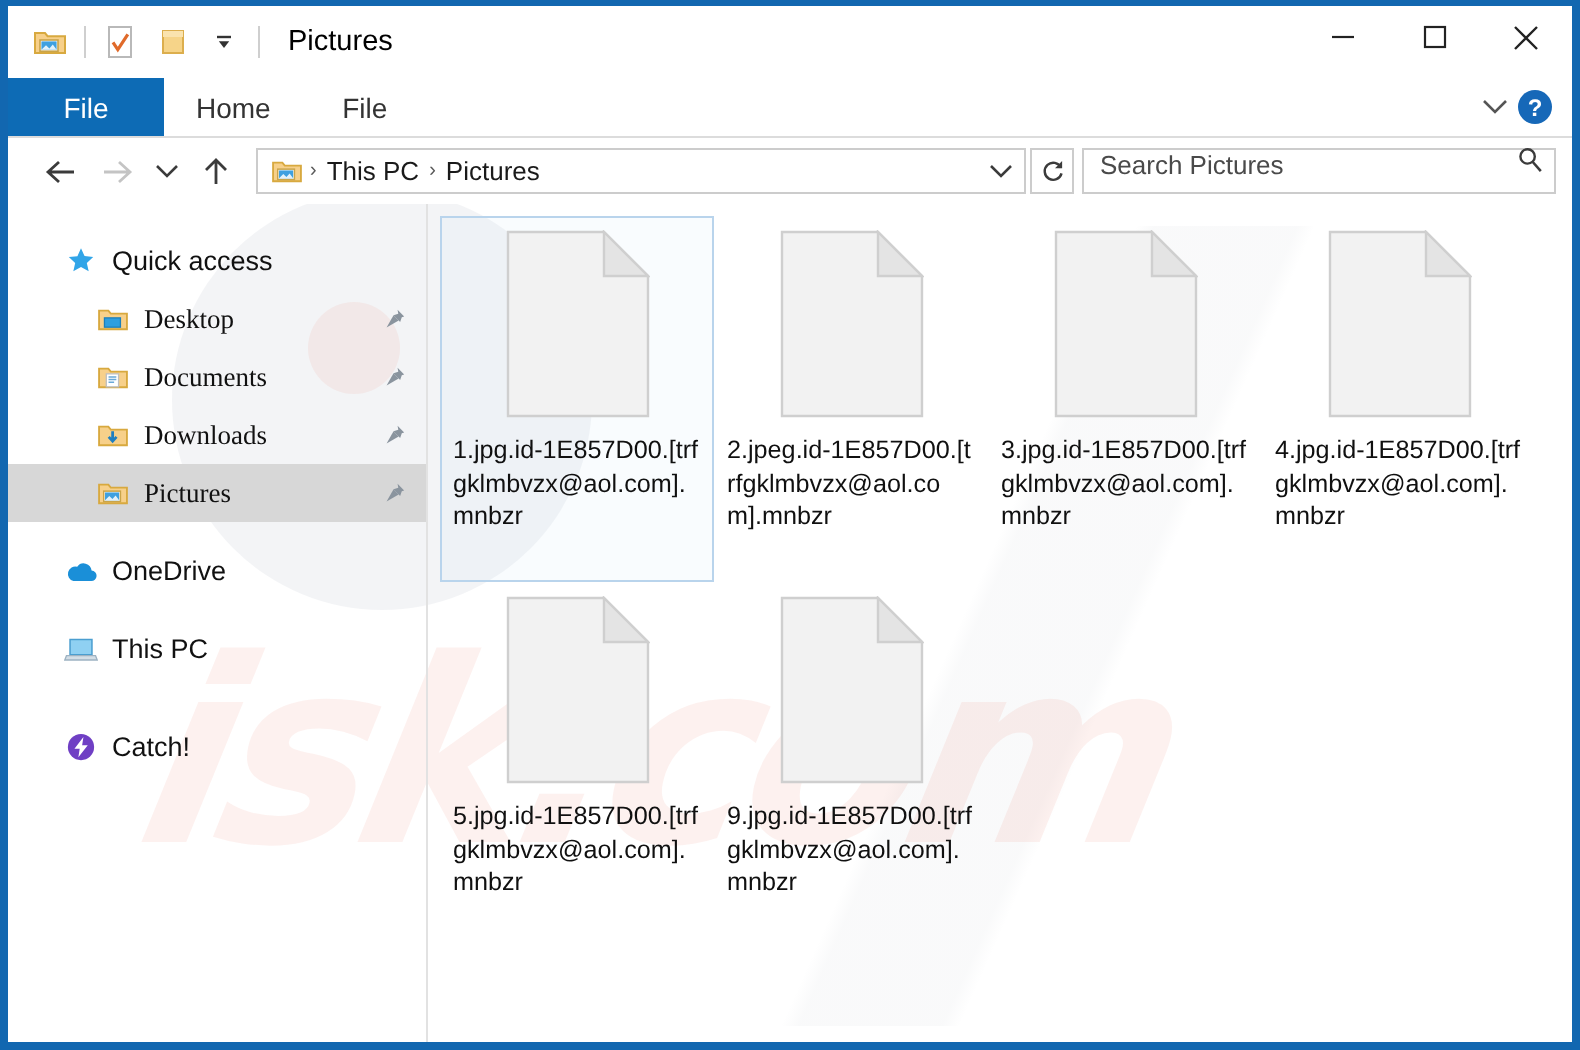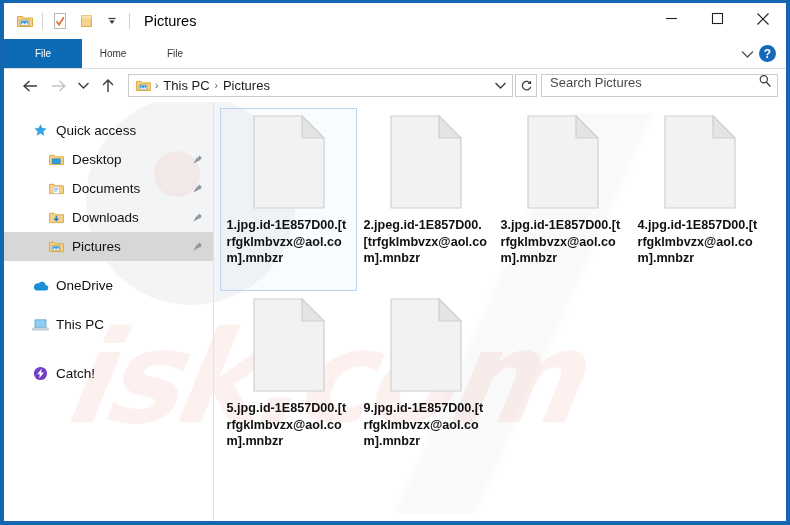--- a/index.html
+++ b/index.html
@@ -90,21 +90,21 @@
   
   .ribbon {
     position: relative; z-index: 20;
     height: 30px; background: #ffffff;
     display: flex; align-items: stretch;
     border-bottom: 1px solid #dcdcdc;
   }
   .tab {
     display: flex; align-items: center; justify-content: center;
     padding: 4px 16px;
-    font-size: 10px; color: #333333;
+    font-size: 14px; color: #333333;
     min-width: 62px;
     text-align: center;
   }
   .tab.file {
     background: #0d6bb5; color: #ffffff;
     min-width: 78px;
   }
   .ribbon-right {
     margin-left: auto; display: flex; align-items: center;
     gap: 4px; padding-right: 10px;
@@ -182,40 +182,39 @@
     padding-right: 8px;
   }
   .nav-item .ico {
     width: 17px; height: 17px; flex: none;
     display: flex; align-items: center; justify-content: center;
     margin-right: 7px;
   }
   .nav-item .lbl { flex: 1; white-space: nowrap; }
   .nav-item .pin { width: 16px; flex: none; display: flex; justify-content: center; }
   .nav-item.root  { padding-left: 28px; justify-content: center; }
-  .nav-item.child { padding-left: 44px; }
+  .nav-item.child { padding-left: 44px; font-family: Liberation Serif, serif; }
   .nav-item.sel { background: #d7d7d7; }
   .nav-gap { height: 10px; }
 
   .content {
     flex: 1; position: relative;
     border-left: 1px solid #e2e2e2;
     background: transparent;
     padding: 6px 0 0 0;
   }
   .grid {
     display: flex; flex-wrap: wrap;
     padding-left: 6px;
   }
   .file-item {
     width: 137px; height: 183px;
     padding: 4px 2px 0 2px;
     display: flex; flex-direction: column; align-items: center;
     border: 1px solid transparent;
-    font-weight: bold;
   }
   .file-item.selected {
     border: 1px solid #b9d4ec;
     background: rgba(205,228,246,0.13);
   }
   .file-icon { width: 72px; height: 94px; margin-top: 2px; }
   .file-name {
     margin-top: 8px;
     font-size: 12.6px; line-height: 16.5px;
     color: #101010; text-align: left;

